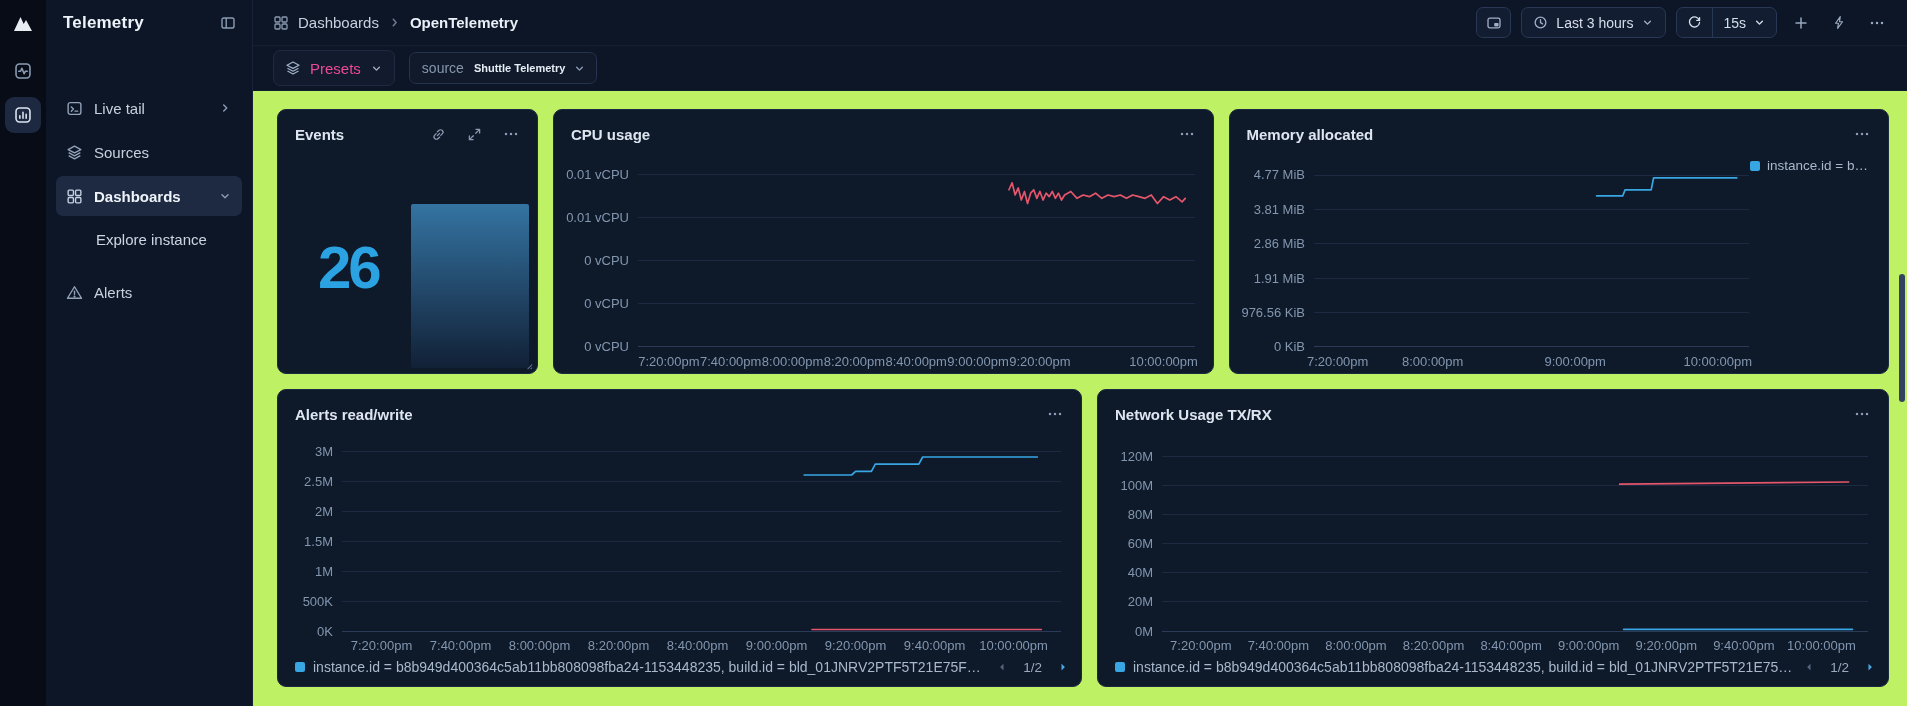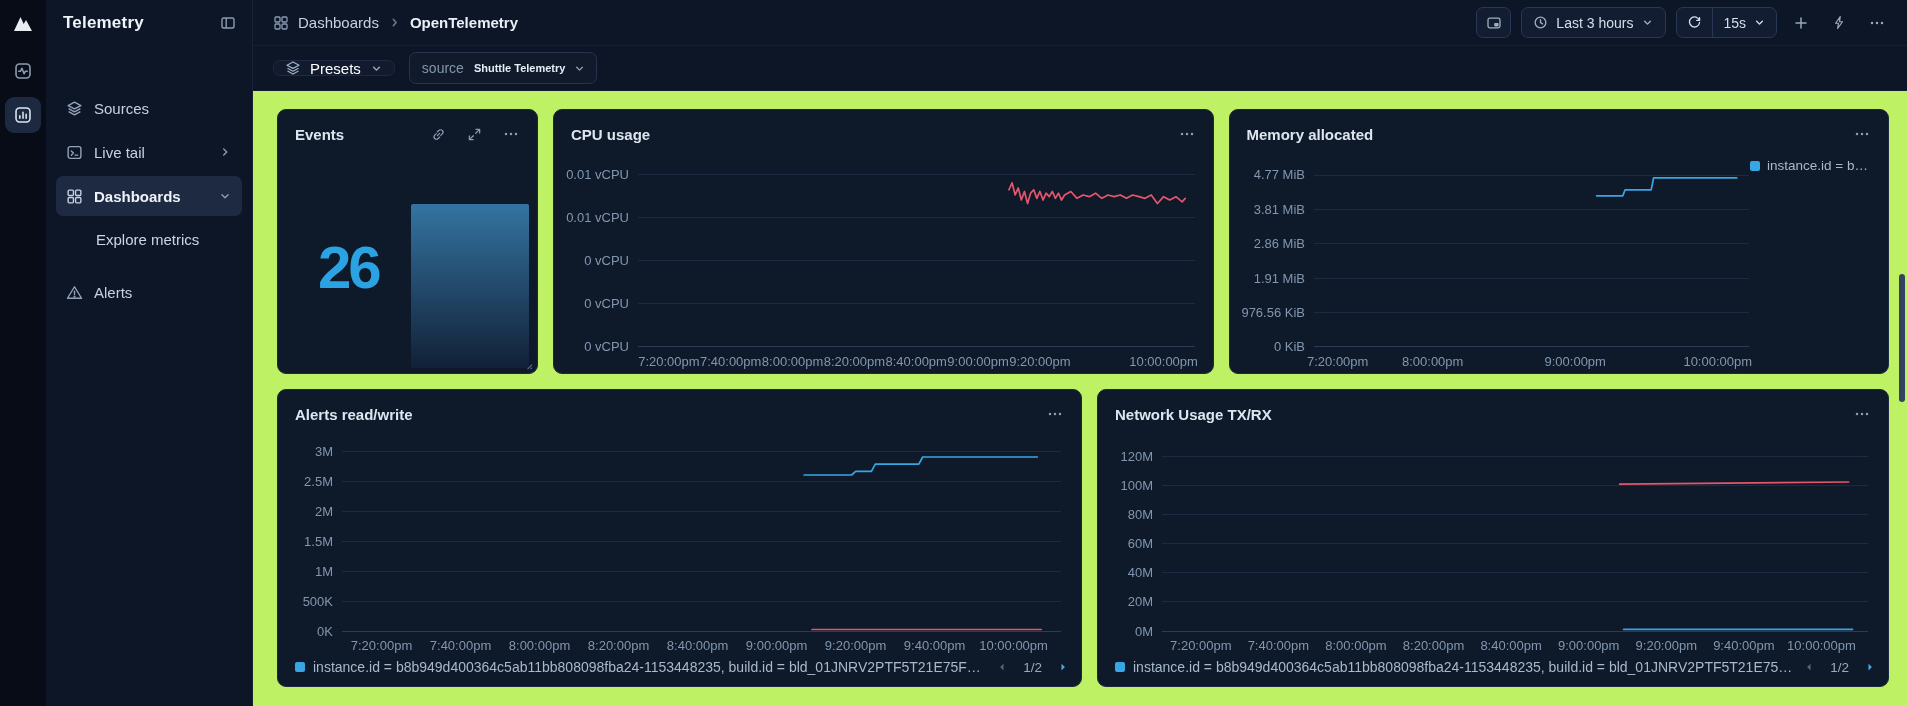--- a/index.html
+++ b/index.html
@@ -45,22 +45,22 @@
   .pill{height:31px;display:flex;align-items:center;gap:8px;padding:0 11px;background:#131d31;
     border:1px solid #283754;border-radius:7px;font-size:14px;color:#d6dfeb;cursor:pointer}
   .pill .p-icon{color:#9fafc5;display:flex}
   .combo{height:31px;display:flex;align-items:stretch;background:#131d31;border:1px solid #283754;border-radius:7px;overflow:hidden}
   .combo .seg{display:flex;align-items:center;gap:7px;padding:0 10px;font-size:14px;color:#d6dfeb;cursor:pointer;background:transparent;border:none}
   .combo .divider{width:1px;background:#283754}
   .flat-btn{height:30px;width:28px;display:flex;align-items:center;justify-content:center;background:none;border:none;color:#98a8be;cursor:pointer;border-radius:6px}
 
   
   .toolbar{height:45px;flex-shrink:0;display:flex;align-items:center;gap:14px;padding:0 20px;border-bottom:1px solid #141d30}
-  .presets{height:16px;display:flex;align-items:center;gap:9px;padding:0 11px;border-radius:7px;background:#111b2d;
-    border:1px solid #1e2a41;color:#ffffff;font-size:15px;cursor:pointer}
+  .presets{height:36px;display:flex;align-items:center;gap:9px;padding:0 11px;border-radius:7px;background:#111b2d;
+    border:1px solid #1e2a41;color:#ec4899;font-size:15px;cursor:pointer}
   .presets .p-icon{color:#9fafc5;display:flex}
   .src-pill{height:32px;display:flex;align-items:center;border-radius:7px;background:#101a2b;border:1px solid #253250;cursor:pointer;overflow:hidden}
   .src-label{padding:0 10px 0 12px;font-size:14px;color:#8496ad;align-self:center}
   .src-value{font-size:11px;font-weight:600;color:#e6edf5;padding-right:8px}
   .src-chev{color:#8c9cb4;display:flex;padding-right:10px}
 
   
   .main{flex:1;background:#bef264;padding:18px 18px 0 24px;overflow:hidden}
   .row{display:flex;gap:15px;margin-bottom:15px}
   .panel{background:#0e1929;border:1px solid #1c2942;border-radius:9px;position:relative;display:flex;flex-direction:column;overflow:hidden}
@@ -130,61 +130,61 @@
       <button class="ghost-btn">
         <svg width="16" height="16" viewBox="0 0 16 16" fill="none" stroke="currentColor" stroke-width="1.4" stroke-linejoin="round">
           <rect x="2" y="3" width="12" height="10" rx="1.8"></rect>
             <path d="M6.2 3v10"></path>
         </svg>
       </button>
     </div>
     <nav class="nav">
       <div class="nav-item">
         <span class="nav-icon">
+          <svg width="17" height="17" viewBox="0 0 16 16" fill="none" stroke="currentColor" stroke-width="1.3" stroke-linecap="round" stroke-linejoin="round">
+            <rect x="2" y="2.5" width="12" height="11" rx="2"></rect>
+              <path d="m5 6.5 2 2-2 2"></path>
+              <path d="M8.5 10.5H11"></path>
+          </svg>
+        </span>
+        <span>Live tail</span>
+        <span class="chev">
+          <svg width="14" height="14" viewBox="0 0 16 16" fill="none" stroke="currentColor" stroke-width="1.6" stroke-linecap="round" stroke-linejoin="round">
+              <path d="M6.5 4.5 10 8l-3.5 3.5"></path>
+            </svg>
+        </span>
+      </div>
+      <div class="nav-item">
+        <span class="nav-icon">
           <svg width="17" height="17" viewBox="0 0 16 16" fill="none" stroke="currentColor" stroke-width="1.3" stroke-linejoin="round">
             <path d="M8 2 14 5.2 8 8.4 2 5.2Z"></path>
               <path d="m2.5 8.2 5.5 3 5.5-3"></path>
               <path d="m2.5 11 5.5 3 5.5-3"></path>
           </svg>
         </span>
         <span>Sources</span>
-      </div>
-      <div class="nav-item">
-        <span class="nav-icon">
-          <svg width="17" height="17" viewBox="0 0 16 16" fill="none" stroke="currentColor" stroke-width="1.3" stroke-linecap="round" stroke-linejoin="round">
-            <rect x="2" y="2.5" width="12" height="11" rx="2"></rect>
-              <path d="m5 6.5 2 2-2 2"></path>
-              <path d="M8.5 10.5H11"></path>
-          </svg>
-        </span>
-        <span>Live tail</span>
-        <span class="chev">
-          <svg width="14" height="14" viewBox="0 0 16 16" fill="none" stroke="currentColor" stroke-width="1.6" stroke-linecap="round" stroke-linejoin="round">
-              <path d="M6.5 4.5 10 8l-3.5 3.5"></path>
-            </svg>
-        </span>
       </div>
       <div class="nav-item active">
         <span class="nav-icon">
           <svg width="17" height="17" viewBox="0 0 16 16" fill="none" stroke="currentColor" stroke-width="1.3" stroke-linejoin="round">
             <rect x="2" y="2" width="5" height="5" rx="1"></rect>
               <rect x="9" y="2" width="5" height="5" rx="1"></rect>
             <rect x="2" y="9" width="5" height="5" rx="1"></rect>
               <rect x="9" y="9" width="5" height="5" rx="1"></rect>
           </svg>
         </span>
         <span>Dashboards</span>
         <span class="chev">
           <svg width="14" height="14" viewBox="0 0 16 16" fill="none" stroke="currentColor" stroke-width="1.6" stroke-linecap="round" stroke-linejoin="round">
               <path d="M4.5 6.5 8 10l3.5-3.5"></path>
             </svg>
         </span>
       </div>
       <div class="nav-sub">
-        <span>Explore metrics</span>
+        <span>Explore instance</span>
       </div>
       <div class="nav-item">
         <span class="nav-icon">
           <svg width="17" height="17" viewBox="0 0 16 16" fill="none" stroke="currentColor" stroke-width="1.3" stroke-linecap="round" stroke-linejoin="round">
             <path d="M8 2.6 14.6 13.4H1.4Z"></path>
               <path d="M8 6.8v3"></path>
               <circle cx="8" cy="11.8" r="0.4" fill="currentColor"></circle>
           </svg>
         </span>
         <span>Alerts</span>

